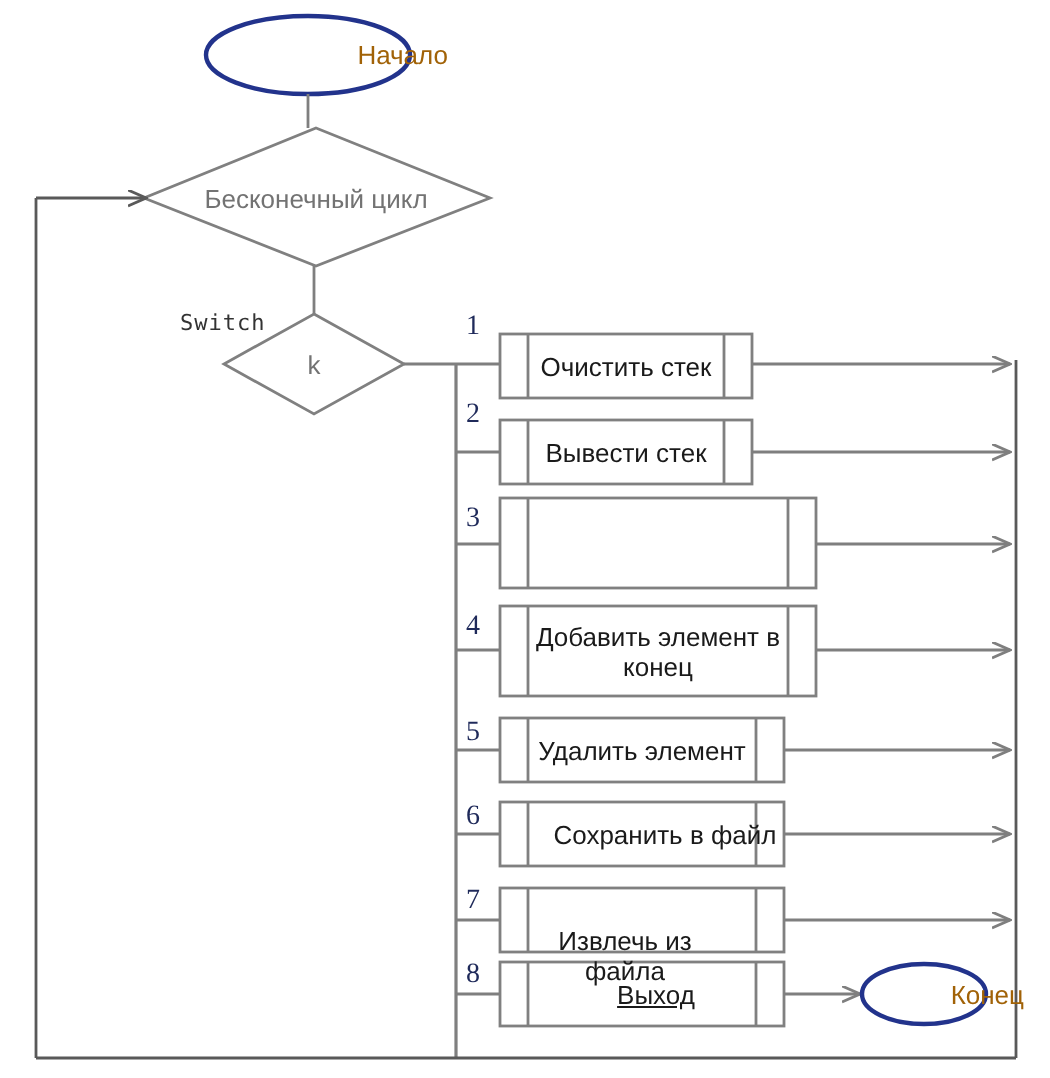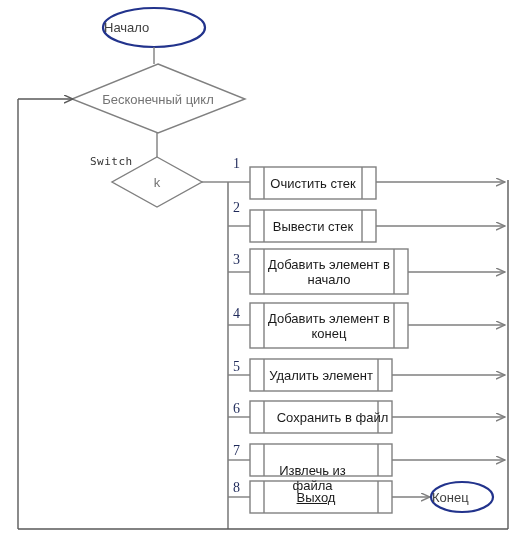--- a/index.html
+++ b/index.html
@@ -33,22 +33,23 @@
     position: absolute;
     font-family: "DejaVu Sans Mono", monospace;
     font-size: 11px;
     color: #333333;
     letter-spacing: 0.5px;
   }
   .term-label {
     position: absolute;
     font-family: "Liberation Sans", sans-serif;
     font-size: 13px;
-    color: #404040;
-    text-align: left;
+    color: #a16207;
+    text-align: right;
+    margin-left: 20px;
   }
   .box-label {
     position: absolute;
     font-family: "Liberation Sans", sans-serif;
     font-size: 13px;
     color: #1a1a1a;
     text-align: center;
     line-height: 15px;
   }
   .diamond-label {
@@ -176,22 +177,21 @@
   <div class="branch-num" style="left:233px; top:200px;">2</div>
   <div class="branch-num" style="left:233px; top:252px;">3</div>
   <div class="branch-num" style="left:233px; top:306px;">4</div>
   <div class="branch-num" style="left:233px; top:359px;">5</div>
   <div class="branch-num" style="left:233px; top:401px;">6</div>
   <div class="branch-num" style="left:233px; top:443px;">7</div>
   <div class="branch-num" style="left:233px; top:480px;">8</div>
 
   <div class="box-label" style="left:264px; top:219px; width:98px;">Вывести стек</div>
   <div class="box-label" style="left:264px; top:176px; width:98px;">Очистить стек</div>
-  <div class="box-label" style="left:265px; top:257px; width:128px;">Добавить элемент в начало</div>
   <div class="box-label" style="left:264px; top:368px; width:114px;">Удалить элемент</div>
   <div class="box-label" style="left:265px; top:311px; width:128px;">Добавить элемент в конец</div>
   <div class="box-label" style="left:264px; top:410px; width:137px;">Сохранить в файл</div>
   <div class="box-label" style="left:264px; top:453px; width:97px;margin-top:10px;">Извлечь из файла</div>
-  <div class="box-label" style="left:264px; top:490px; width:104px;text-decoration:underline;">Выход</div>
+  <div class="box-label" style="left:276px; top:490px; width:104px;text-decoration:underline;">Выход</div>
 
   <div class="term-label" style="left:432px; top:490px; width:60px;">Конец</div>
 
 </div>
 
 </body></html>

